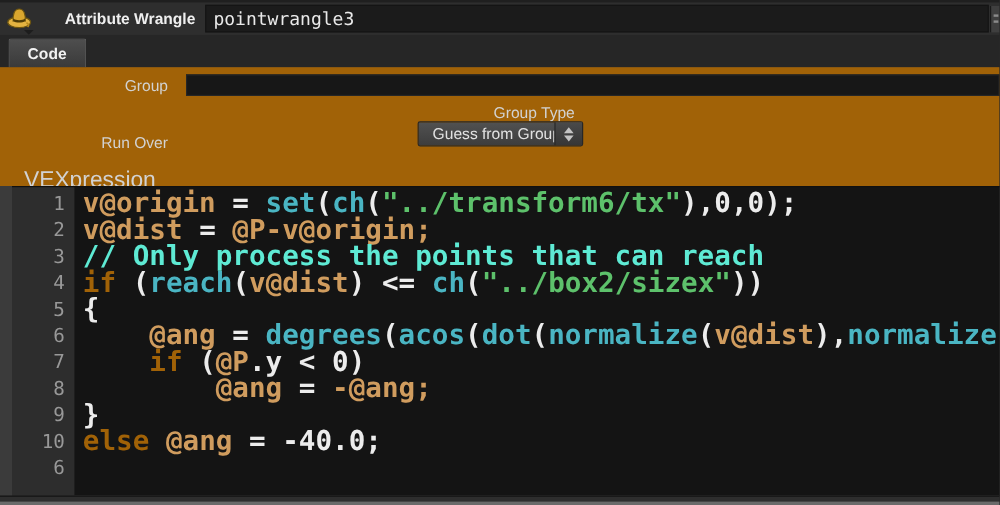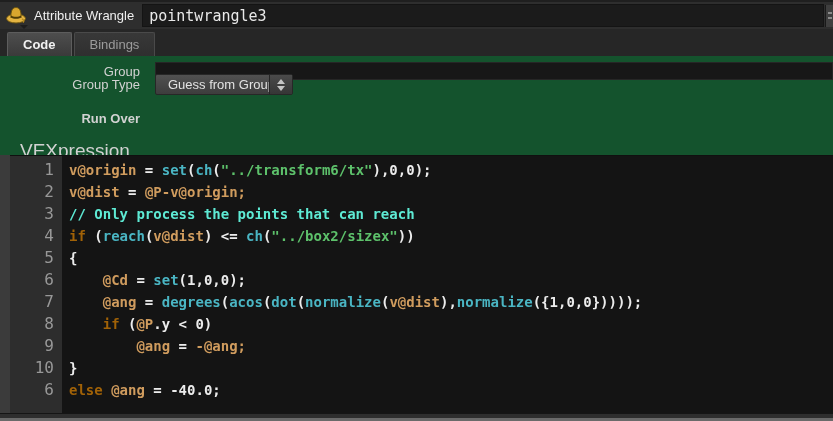--- a/index.html
+++ b/index.html
@@ -15,22 +15,22 @@
     display:flex;align-items:center;padding-left:4px;
   }
   .node-icon-wrap{position:relative;width:26px;height:26px;flex:0 0 auto;cursor:pointer;}
   .node-icon-wrap svg{position:absolute;top:1px;left:1px;}
   .icon-caret{
     position:absolute;right:2px;bottom:0;width:0;height:0;
     border-left:4px solid transparent;border-right:4px solid transparent;
     border-top:4px solid #1d1d1d;
   }
   .node-type-label{
-    color:#efefef;font-size:13px;font-weight:normal;
-    padding:0 8px 0 4px;white-space:nowrap;
+    color:#efefef;font-size:13px;font-weight:bold;
+    padding:0 8px 0 4px;white-space:nowrap;margin-left:20px;
   }
   .node-name-field{
     flex:1 1 auto;height:23px;background:#1b1b1b;border:1px solid #141414;
     box-sizing:border-box;color:#e9e9e9;
     font-family:"DejaVu Sans Mono","Liberation Mono",monospace;
     font-size:15px;padding:0 0 0 6px;outline:none;margin-right:1px;
   }
   .edge-button{
     flex:0 0 auto;width:7px;height:22px;background:#3f3f3f;
     border-left:1px solid #191919;margin-right:0;
@@ -47,29 +47,29 @@
     display:flex;align-items:center;font-size:13px;cursor:pointer;
     border:1px solid #4a4a4a;border-bottom:none;
     background:linear-gradient(#383838,#2f2f2f);color:#9c9c9c;
     border-radius:2px 2px 0 0;
   }
   .tab.active{
     background:linear-gradient(#4e4e4e,#3a3a3a);color:#f2f2f2;font-weight:bold;
     border-color:#5d5d5d;
   }
   
-  .params{position:absolute;top:56px;left:0;right:0;height:99px;background:#14532d;}
+  .params{position:absolute;top:56px;left:0;right:0;height:99px;background:#a16207;}
   .prow{position:absolute;left:0;right:0;display:flex;align-items:center;}
   .plabel{
     width:140px;flex:0 0 auto;text-align:right;color:#d2d2d2;font-size:13px;
     padding-right:15px;white-space:nowrap;
   }
   .row-group{top:6px;}
-  .row-grouptype{top:18px;}
-  .row-runover{top:55px;font-weight:bold;}
+  .row-grouptype{top:30px;flex-direction:column;}
+  .row-runover{top:55px;}
   .group-input{
     flex:1 1 auto;height:18px;background:#171717;border:1px solid #262626;
     box-sizing:border-box;color:#e9e9e9;font-size:13px;outline:none;padding:0 4px;
   }
   .combo{
     width:138px;height:21px;box-sizing:border-box;display:flex;align-items:stretch;
     background:linear-gradient(#515151,#3d3d3d);border:1px solid #272727;
     border-radius:2px;cursor:pointer;
   }
   .combo-text{
@@ -92,21 +92,21 @@
   .gutter{
     flex:0 0 52px;background:#2d2d2d;box-sizing:border-box;
     padding:3px 8px 0 0;text-align:right;
     font-family:"DejaVu Sans Mono","Liberation Mono",monospace;
     font-size:16px;color:#989898;
   }
   .ln{height:22px;line-height:22px;}
   .codearea{
     flex:1 1 auto;padding:3px 0 0 7px;overflow:hidden;
     font-family:"DejaVu Sans Mono","Liberation Mono",monospace;
-    font-size:14px;font-weight:bold;color:#ececec;
+    font-size:23px;font-weight:bold;color:#ececec;
   }
   .cl{height:22px;line-height:22px;white-space:pre;}
   .tk-attr{color:#d09c5e;}
   .tk-kw{color:#a16207;}
   .tk-fn{color:#4ab5c3;}
   .tk-str{color:#5dc16b;}
   .tk-com{color:#5eead4;}
   .tk-def{color:#ececec;}
   
   .bottom-strip{
@@ -133,21 +133,20 @@
   <span class="node-type-label">Attribute Wrangle</span>
   <input class="node-name-field" type="text" value="pointwrangle3" style="">
   <div class="edge-button">
       <i></i>
       <i></i>
     </div>
 </div>
 
 <div class="tabbar">
   <div class="tab active">Code</div>
-  <div class="tab">Bindings</div>
 </div>
 
 <div class="params">
 
   <div class="prow row-group">
     <span class="plabel">Group</span>
     <input class="group-input" type="text" value="" style="">
   </div>
 
   <div class="prow row-grouptype">
@@ -181,21 +180,20 @@
       <div class="ln">9</div>
       <div class="ln">10</div>
       <div class="ln">6</div>
     </div>
   <div class="codearea">
       <div class="cl"><span class="tk-attr">v@origin</span><span class="tk-def"> = </span><span class="tk-fn">set</span><span class="tk-def">(</span><span class="tk-fn">ch</span><span class="tk-def">(</span><span class="tk-str">"../transform6/tx"</span><span class="tk-def">),0,0);</span></div>
       <div class="cl"><span class="tk-attr">v@dist</span><span class="tk-def"> = </span><span class="tk-attr">@P-v@origin;</span></div>
       <div class="cl"><span class="tk-com">// Only process the points that can reach</span></div>
       <div class="cl"><span class="tk-kw">if</span><span class="tk-def"> (</span><span class="tk-fn">reach</span><span class="tk-def">(</span><span class="tk-attr">v@dist</span><span class="tk-def">) &lt;= </span><span class="tk-fn">ch</span><span class="tk-def">(</span><span class="tk-str">"../box2/sizex"</span><span class="tk-def">))</span></div>
       <div class="cl"><span class="tk-def">{</span></div>
-      <div class="cl"><span class="tk-def">    </span><span class="tk-attr">@Cd</span><span class="tk-def"> = </span><span class="tk-fn">set</span><span class="tk-def">(1,0,0);</span></div>
       <div class="cl"><span class="tk-def">    </span><span class="tk-attr">@ang</span><span class="tk-def"> = </span><span class="tk-fn">degrees</span><span class="tk-def">(</span><span class="tk-fn">acos</span><span class="tk-def">(</span><span class="tk-fn">dot</span><span class="tk-def">(</span><span class="tk-fn">normalize</span><span class="tk-def">(</span><span class="tk-attr">v@dist</span><span class="tk-def">),</span><span class="tk-fn">normalize</span><span class="tk-def">({1,0,0}))));</span></div>
       <div class="cl"><span class="tk-def">    </span><span class="tk-kw">if</span><span class="tk-def"> (</span><span class="tk-attr">@P</span><span class="tk-def">.y &lt; 0)</span></div>
       <div class="cl"><span class="tk-def">        </span><span class="tk-attr">@ang</span><span class="tk-def"> = </span><span class="tk-attr">-@ang;</span></div>
       <div class="cl"><span class="tk-def">}</span></div>
       <div class="cl"><span class="tk-kw">else</span><span class="tk-def"> </span><span class="tk-attr">@ang</span><span class="tk-def"> = -40.0;</span></div>
     </div>
 </div>
 
 <div class="bottom-strip"></div>
 

